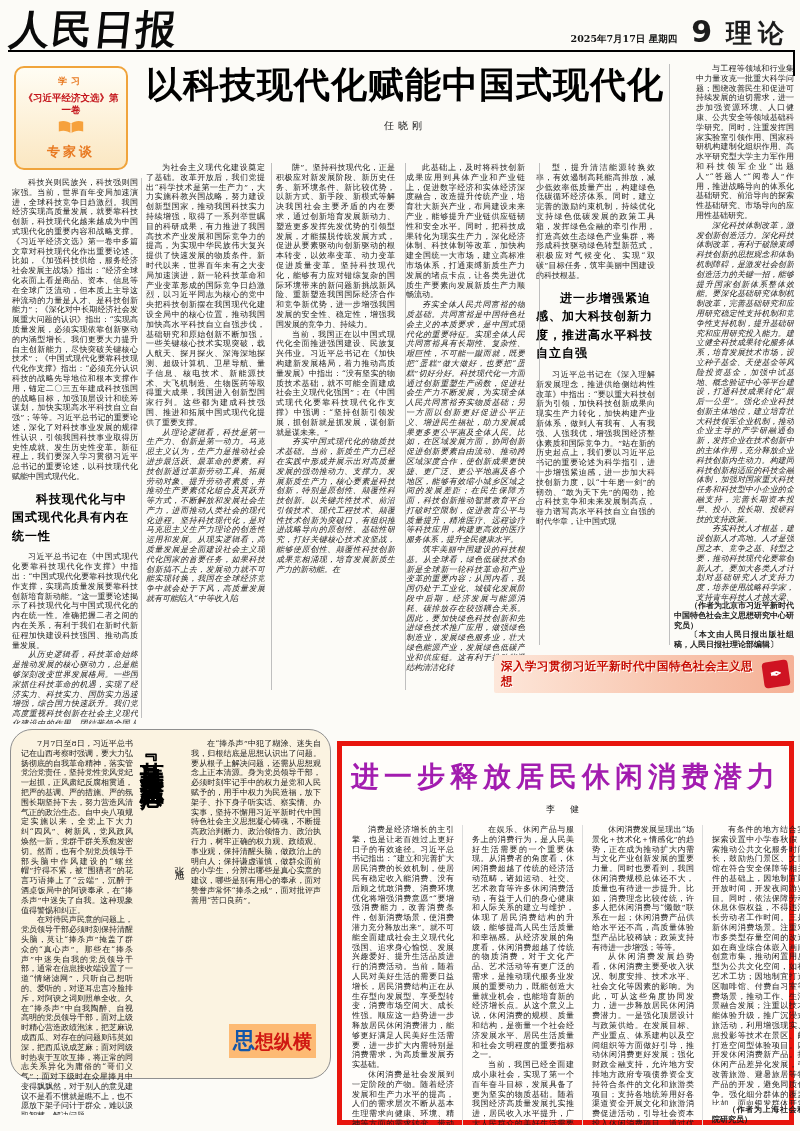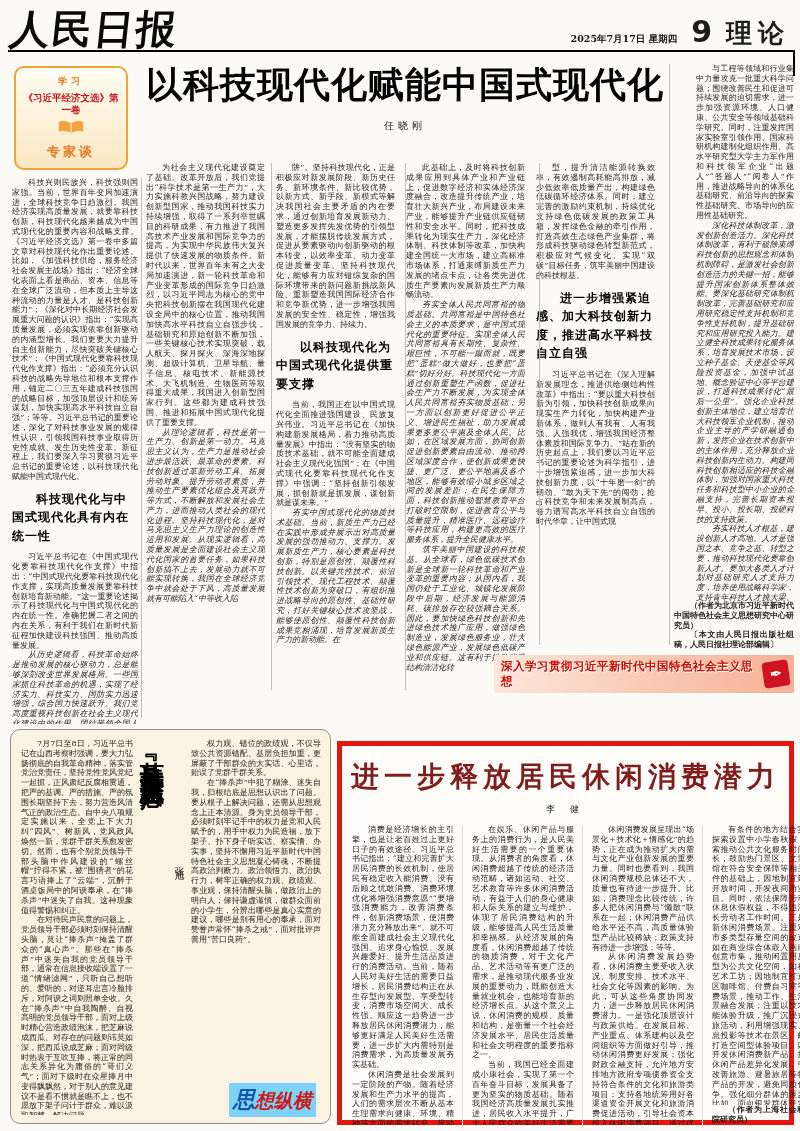--- a/index.html
+++ b/index.html
@@ -46,36 +46,36 @@
   .vr5{left:669px;top:64px;height:581px;}
   
   .banner{position:absolute;left:494px;top:655px;width:300px;height:38px;box-sizing:border-box;
           background:linear-gradient(90deg,#fde7da,#f8c5ae 60%,#f5b196);border-radius:2px;
           display:flex;align-items:center;justify-content:space-between;padding:0 5px 0 7px;}
   .banner-text{font-family:"DejaVu Sans",sans-serif;font-weight:900;font-size:11.5px;color:#c60b00;
                text-shadow:1px 1px 0 #ffffff;letter-spacing:0.5px;}
   .banner-icon{width:26px;height:26px;background:#cf1322;border-radius:4px;color:#fff;display:flex;
                align-items:center;justify-content:center;font-size:15px;transform:rotate(-8deg);flex:0 0 26px;}
   
-  .thought-box{position:absolute;left:10px;top:729px;width:321px;height:395px;box-sizing:border-box;
-               background:#fbf3e1;border:1.5px solid #8f8f8f;border-radius:10px;}
+  .thought-box{position:absolute;left:10px;top:729px;width:321px;height:350px;box-sizing:border-box;
+               background:#fbf3e1;border:1.5px solid #8f8f8f;border-radius:22px;}
   .t-left{position:absolute;left:10px;top:9px;width:112px;height:376px;}
   .t-right{position:absolute;left:180px;top:9px;width:130px;height:376px;}
   .v-title{position:absolute;left:125px;top:12px;height:372px;writing-mode:vertical-rl;
            font-size:24px;font-weight:900;letter-spacing:2px;font-family:"DejaVu Serif",serif;color:#000;}
   .v-author{position:absolute;left:161px;top:128px;writing-mode:vertical-rl;font-size:10px;letter-spacing:4px;}
-  .t-logo{position:absolute;right:14px;bottom:6px;background:#7dd3fc;padding:2px 4px;font-style:italic;
+  .t-logo{position:absolute;right:14px;bottom:20px;background:#fdba74;padding:2px 4px;
           font-family:"DejaVu Sans",sans-serif;white-space:nowrap;}
   .t-logo .l1{color:#1457a8;font-weight:900;font-size:22px;}
   .t-logo .l2{color:#d01712;font-weight:900;font-size:19px;}
   
   .red-box{position:absolute;left:337px;top:741px;width:457px;height:384px;box-sizing:border-box;
            border:5px solid #e8150d;background:#fffdfa;}
   .leisure-title{font-family:"DejaVu Serif",serif;font-size:28px;font-weight:900;letter-spacing:5px;
-                 text-align:center;margin:12px 0 0;color:#7f1d1d;}
+                 text-align:center;margin:12px 0 0;color:#a21caf;}
   .leisure-author{text-align:center;font-size:9px;letter-spacing:6px;margin-top:7px;}
   .leisure-cols{display:flex;gap:9px;padding:9px 10px 0;align-items:flex-start;}
   .leisure-cols .lcol{width:102px;flex:0 0 102px;height:300px;}
   .lcol.sep{border-right:1px solid #ddd;padding-right:8px;}
   .lcol.last{display:flex;flex-direction:column;}
   .lcol.last .flow{flex:1;overflow:hidden;}
 </style>
 </head>
 <body>
 
@@ -114,21 +114,20 @@
     <p class="kai">从历史逻辑看，科技革命始终是推动发展的核心驱动力，总是能够深刻改变世界发展格局。一些国家抓住科技革命的机遇，实现了经济实力、科技实力、国防实力迅速增强，综合国力快速跃升。我们党高度重视科技创新在社会主义现代化建设中的作用，团结带领全国人民不断谱写波澜壮阔的科技奋斗史。新中国成立后，党中央向全党全国发出“向科学进军”的号召，在各方面共同努力下建立了学科齐全的科学研究体系、工业技术体系、国防科技体系、地方科技体系，取得了以“两弹一星”为标志的一批重大科技成果，</p>
   </div>
 
   <div class="cols-row">
     <div class="bodytext mcol c2">
       <p>为社会主义现代化建设奠定了基础。改革开放后，我们党提出“科学技术是第一生产力”，大力实施科教兴国战略，努力建设创新型国家，推动我国科技实力持续增强，取得了一系列举世瞩目的科研成果，有力推进了我国高技术产业发展和国际竞争力的提高，为实现中华民族伟大复兴提供了快速发展的物质条件。新时代以来，世界百年未有之大变局加速演进，新一轮科技革命和产业变革形成的国际竞争日趋激烈，以习近平同志为核心的党中央把科技创新摆在我国现代化建设全局中的核心位置，推动我国加快高水平科技自立自强步伐，基础研究和原始创新不断加强，一些关键核心技术实现突破，载人航天、探月探火、深海深地探测、超级计算机、卫星导航、量子信息、核电技术、新能源技术、大飞机制造、生物医药等取得重大成果，我国进入创新型国家行列。这些都为建成科技强国、推进和拓展中国式现代化提供了重要支撑。</p>
       <p class="kai">从理论逻辑看，科技是第一生产力、创新是第一动力。马克思主义认为，生产力是推动社会进步最活跃、最革命的要素。科技创新通过革新劳动工具、拓展劳动对象、提升劳动者素质，并推动生产要素优化组合及其跃升等方式，不断解放和发展社会生产力，进而推动人类社会的现代化进程。坚持科技现代化，是对马克思主义生产力理论的创造性运用和发展。从现实逻辑看，高质量发展是全面建设社会主义现代化国家的首要任务，如果科技创新搞不上去，发展动力就不可能实现转换，我国在全球经济竞争中就会处于下风，高质量发展就有可能陷入“中等收入陷</p>
     </div>
     <div class="bodytext mcol c3">
       <p>阱”。坚持科技现代化，正是积极应对新发展阶段、新历史任务、新环境条件、新比较优势，以新方式、新手段、新模式等解决我国社会主要矛盾的内在要求，通过创新培育发展新动力、塑造更多发挥先发优势的引领型发展，才能摆脱传统发展方式，促进从要素驱动向创新驱动的根本转变，以效率变革、动力变革促进质量变革。坚持科技现代化，能够有力应对错综复杂的国际环境带来的新问题新挑战新风险、重新塑造我国国际经济合作和竞争新优势，进一步增强我国发展的安全性、稳定性，增强我国发展的竞争力、持续力。</p>
-      <div class="subhead">以科技现代化为中国式现代化提供重要支撑</div>
       <p>当前，我国正在以中国式现代化全面推进强国建设、民族复兴伟业。习近平总书记在《加快构建新发展格局，着力推动高质量发展》中指出：“没有坚实的物质技术基础，就不可能全面建成社会主义现代化强国”；在《中国式现代化要靠科技现代化作支撑》中强调：“坚持创新引领发展，抓创新就是抓发展，谋创新就是谋未来。”</p>
       <p class="kai">夯实中国式现代化的物质技术基础。当前，新质生产力已经在实践中形成并展示出对高质量发展的强劲推动力、支撑力。发展新质生产力，核心要素是科技创新，特别是原创性、颠覆性科技创新。以关键共性技术、前沿引领技术、现代工程技术、颠覆性技术创新为突破口，有组织推进战略导向的原创性、基础性研究，打好关键核心技术攻坚战，能够使原创性、颠覆性科技创新成果竞相涌现，培育发展新质生产力的新动能。在</p>
     </div>
     <div class="bodytext mcol c4">
       <p>此基础上，及时将科技创新成果应用到具体产业和产业链上，促进数字经济和实体经济深度融合，改造提升传统产业，培育壮大新兴产业，布局建设未来产业，能够提升产业链供应链韧性和安全水平。同时，把科技成果转化为现实生产力，深化经济体制、科技体制等改革，加快构建全国统一大市场，建立高标准市场体系，打通束缚新质生产力发展的堵点卡点，让各类先进优质生产要素向发展新质生产力顺畅流动。</p>
       <p class="kai">夯实全体人民共同富裕的物质基础。共同富裕是中国特色社会主义的本质要求，是中国式现代化的重要特征。实现全体人民共同富裕具有长期性、复杂性、艰巨性，不可能一蹴而就，既要把“蛋糕”做大做好，也要把“蛋糕”切好分好。科技现代化一方面通过创新重塑生产函数，促进社会生产力不断发展，为实现全体人民共同富裕夯实物质基础；另一方面以创新更好促进公平正义、增进民生福祉，助力发展成果更多更公平惠及全体人民。比如，在区域发展方面，协同创新促进创新要素自由流动、推动跨区域深度合作，使创新成果更快捷、更广泛、更公平地惠及各个地区，能够有效缩小城乡区域之间的发展差距；在民生保障方面，科技创新推动智慧教育平台打破时空限制，促进教育公平与质量提升，精准医疗、远程诊疗等科技应用，构建更高效的医疗服务体系，提升全民健康水平。</p>
       <p class="kai">筑牢美丽中国建设的科技根基。从全球看，绿色低碳技术创新是全球新一轮科技革命和产业变革的重要内容；从国内看，我国仍处于工业化、城镇化发展阶段中后期，经济发展与能源消耗、碳排放存在较强耦合关系。因此，要加快绿色科技创新和先进绿色技术推广应用，做强绿色制造业，发展绿色服务业，壮大绿色能源产业，发展绿色低碳产业和供应链。这有利于推动能源结构清洁化转</p>
     </div>
     <div class="bodytext mcol c5">
       <p>型，提升清洁能源转换效率，有效遏制高耗能高排放，减少低效率低质量产出，构建绿色低碳循环经济体系。同时，建立完善的激励约束机制，持续优化支持绿色低碳发展的政策工具箱，发挥绿色金融的牵引作用，打造高效生态绿色产业集群，将形成科技驱动绿色转型新范式，积极应对气候变化、实现“双碳”目标任务，筑牢美丽中国建设的科技根基。</p>
@@ -160,21 +159,20 @@
 
   <div class="thought-box">
     <div class="bodytext t-left">
       <p>7月7日至8日，习近平总书记在山西考察时强调，要大力弘扬彻底的自我革命精神，落实管党治党责任，坚持党性党风党纪一起抓，正风肃纪反腐相贯通，把严的基调、严的措施、严的氛围长期坚持下去，努力营造风清气正的政治生态。自中央八项规定实施以来，全党上下大力纠“四风”、树新风，党风政风焕然一新，党群干群关系愈发密切。然而，也有个别党员领导干部头脑中作风建设的“螺丝帽”拧得不紧，被“围猎者”的花言巧语捧上了“云端”，沉醉于酒桌饭局中的阿谀奉承，在“捧杀声”中迷失了自我。这种现象值得警惕和纠正。</p>
       <p>在对待民声民意的问题上，党员领导干部必须时刻保持清醒头脑，莫让“捧杀声”掩盖了群众的“真心声”。那些在“捧杀声”中迷失自我的党员领导干部，通常在信息接收端设置了一道“情绪滤网”，只听自己想听的、爱听的，对逆耳忠言冷脸排斥，对阿谀之词则照单全收。久在“捧杀声”中自我陶醉、自视高明的党员领导干部，面对上级时精心营造政绩泡沫，把芝麻说成西瓜、对存在的问题则讳莫如深，把西瓜说成芝麻；面对同级时热衷于互吹互捧，将正常的同志关系异化为庸俗的“哥们义气”；面对下级时在众星捧月中变得飘飘然，对于别人的意见建议不是看不惯就是瞧不上，也不愿放下架子问计于群众，难以汲取智慧、解决问题。</p>
 
     </div>
     <div class="v-title">莫让『捧杀声』掩盖『真心声』</div>
     <div class="v-author">张旭</div>
     <div class="bodytext t-right">
-      <p>权力观、错位的政绩观，不仅导致公共资源错配、基层负担加重，更屏蔽了干部群众的大实话、心里话，贻误了党群干群关系。</p>
       <p>在“捧杀声”中犯了糊涂、迷失自我，归根结底是思想认识出了问题。要从根子上解决问题，还需从思想观念上正本清源。身为党员领导干部，必须时刻牢记手中的权力是党和人民赋予的，用手中权力为民造福，放下架子、扑下身子听实话、察实情、办实事，坚持不懈用习近平新时代中国特色社会主义思想凝心铸魂，不断提高政治判断力、政治领悟力、政治执行力，树牢正确的权力观、政绩观、事业观，保持清醒头脑，做政治上的明白人；保持谦虚谨慎，做群众面前的小学生，分辨出哪些是真心实意的建议，哪些是别有用心的奉承，面对赞誉声常怀“捧杀之戒”，面对批评声善用“苦口良药”。</p>
     </div>
     <div class="t-logo">
       <span class="l1">思</span><span class="l2">想纵横</span>
     </div>
   </div>
 
   <div class="red-box">
     <h2 class="leisure-title">进一步释放居民休闲消费潜力</h2>
     <div class="leisure-author">李 健</div>

